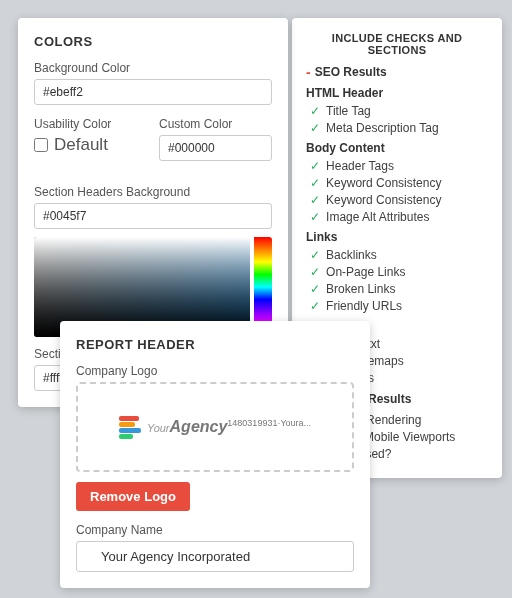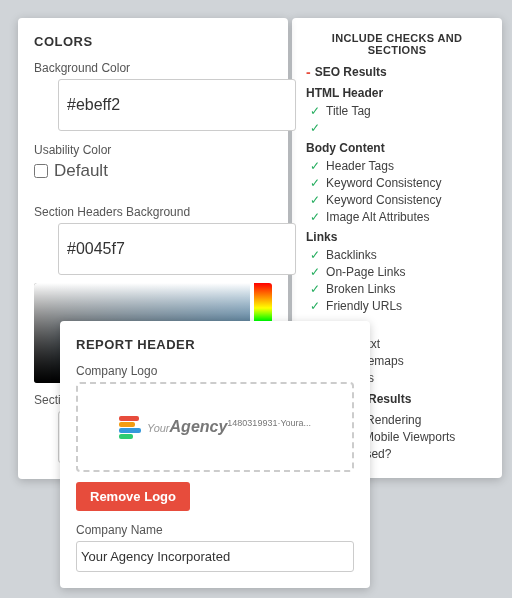--- a/index.html
+++ b/index.html
@@ -34,25 +34,24 @@
     }
     .field-label {
       font-size: 12px;
       color: #555;
       margin-bottom: 4px;
     }
     .text-input {
       width: 100%;
       border: 1px solid #ccc;
       border-radius: 3px;
-      padding: 16px 8px;
-      font-size: 16px;
-      color: #333;
-      margin-bottom: 12px;
-      margin-left: 24px;
+      padding: 5px 8px;
+      font-size: 12px;
+      color: #333;
+      margin-bottom: 12px;
     }
     .two-col {
       display: flex;
       gap: 12px;
       margin-bottom: 12px;
     }
     .two-col > div {
       flex: 1;
     }
     .checkbox-row {
@@ -221,21 +220,21 @@
       padding: 7px 14px;
       font-size: 13px;
       font-weight: bold;
       cursor: pointer;
       margin-bottom: 12px;
     }
     .company-name-input {
       width: 100%;
       border: 1px solid #ccc;
       border-radius: 3px;
-      padding: 7px 4px;
+      padding: 7px 24px;
       font-size: 13px;
       color: #333;
     }
   </style>
 </head>
 <body>
 
 <div class="colors-panel">
   <div class="panel-title">COLORS</div>
 
@@ -243,20 +242,24 @@
   <input class="text-input" type="text" value="#ebeff2" style="">
 
   <div class="two-col">
     <div>
       <div class="field-label">Usability Color</div>
       <div class="checkbox-row">
         <input type="checkbox" style="">
         <label>Default</label>
       </div>
     </div>
+    <div>
+      <div class="field-label">Custom Color</div>
+      <input class="text-input" type="text" value="#000000" style="">
+    </div>
   </div>
 
   <div class="field-label">Section Headers Background</div>
   <input class="text-input" type="text" value="#0045f7" style="margin-bottom: 8px;">
 
   <div class="color-picker-area">
     <div class="color-gradient"></div>
     <div class="hue-bar"></div>
   </div>
 
@@ -274,20 +277,21 @@
     <span class="section-name">SEO Results</span>
   </div>
 
   <div class="subsection-title">HTML Header</div>
   <div class="check-item">
     <span class="check-icon">✓</span>
     <span class="check-label">Title Tag</span>
   </div>
   <div class="check-item">
     <span class="check-icon">✓</span>
+    <span class="check-label">Meta Description Tag</span>
   </div>
 
   <div class="subsection-title">Body Content</div>
   <div class="check-item">
     <span class="check-icon">✓</span>
     <span class="check-label">Header Tags</span>
   </div>
   <div class="check-item">
     <span class="check-icon">✓</span>
     <span class="check-label">Keyword Consistency</span>

